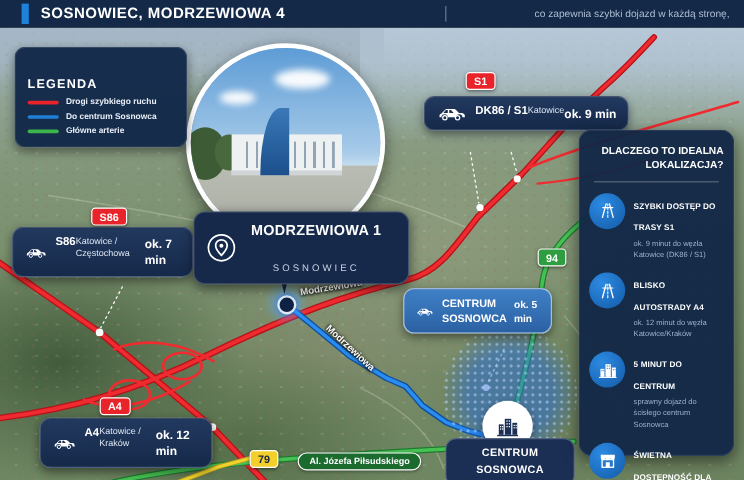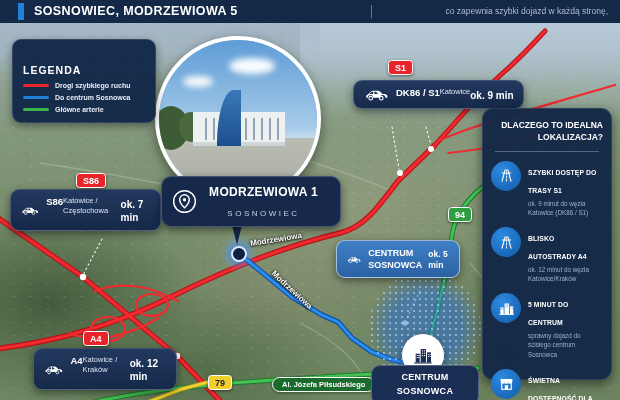--- a/index.html
+++ b/index.html
@@ -39,39 +39,39 @@
   .card .nm.ctr{text-align:center;}
   .card .rt{font-size:7.5px;color:#dce5f2;}
   .card .tm{font-size:10px;font-weight:bold;margin-top:2px;}
   .badge{position:absolute;z-index:32;font-size:9px;font-weight:bold;color:#fff;background:#e8232a;
     border:1.5px solid #fff;border-radius:3.5px;padding:1.5px 6px;box-shadow:0 1px 3px rgba(0,0,0,.5);}
   .badge.green{background:#2f9e41;}
   .badge.yellow{background:#f2cf2a;color:#15233d;}
   .street{position:absolute;z-index:12;color:#fff;font-size:8px;font-weight:bold;
     text-shadow:0 0 3px rgba(0,0,0,.95),0 1px 2px rgba(0,0,0,.9);white-space:nowrap;}
   .avenue{position:absolute;z-index:25;background:#1c6b2e;border:1.2px solid #fff;border-radius:9px;
-    color:#fff;font-size:7.5px;font-weight:bold;padding:2px 9px;white-space:nowrap;box-shadow:0 1px 3px rgba(0,0,0,.4);margin-left:24px;}
+    color:#fff;font-size:7.5px;font-weight:bold;padding:2px 9px;white-space:nowrap;box-shadow:0 1px 3px rgba(0,0,0,.4);}
   
   .photo{position:absolute;left:155px;top:13px;width:158px;height:158px;border-radius:50%;
     border:4px solid #fff;overflow:hidden;z-index:40;box-shadow:0 4px 12px rgba(0,0,0,.45);background:#8fb6dd;}
   .photo .sky{position:absolute;inset:0;background:linear-gradient(180deg,#5e9cd6 0%,#a7cbe9 55%,#c4dcef 62%);}
   .photo .cloud{position:absolute;background:#fff;border-radius:50%;filter:blur(3px);opacity:.95;}
   .photo .ground{position:absolute;left:0;bottom:0;width:100%;height:38%;background:linear-gradient(180deg,#b9bcb2,#a8aca1);}
   .photo .bldg{position:absolute;left:34px;bottom:52px;width:92px;height:34px;background:#eef1f2;
     box-shadow:inset 0 -4px 0 rgba(120,130,140,.25);}
   .photo .win{position:absolute;left:46px;bottom:58px;width:74px;height:22px;
     background:repeating-linear-gradient(90deg,rgba(70,100,130,.55) 0 2px,transparent 2px 8px);}
   .photo .tower{position:absolute;left:58px;bottom:52px;width:24px;height:56px;
     background:linear-gradient(180deg,#3a78b8,#1c4f8c);border-radius:70% 0 0 0/95% 0 0 0;}
   .photo .tree{position:absolute;background:#3d5c35;border-radius:50%;}
   .loc-card{position:absolute;left:161px;top:153px;width:158px;z-index:41;background:#16294b;
     border:1px solid rgba(255,255,255,.2);border-radius:10px;display:flex;align-items:center;gap:0;
     padding:8px 10px;box-shadow:0 3px 9px rgba(0,0,0,.5);}
   .loc-card .t1{font-size:12px;font-weight:bold;color:#fff;letter-spacing:.3px;}
-  .loc-card .t2{font-size:8px;color:#c6d2e3;letter-spacing:2.5px;text-align:center;margin-top:10px;}
+  .loc-card .t2{font-size:8px;color:#c6d2e3;letter-spacing:2.5px;text-align:center;margin-top:20px;}
   .tail{position:absolute;left:230px;top:194px;width:0;height:0;z-index:39;
     border-left:7px solid transparent;border-right:7px solid transparent;border-top:28px solid #16294b;}
   .pin-glow{position:absolute;left:219px;top:211px;width:38px;height:38px;border-radius:50%;z-index:10;
     background:radial-gradient(circle,rgba(90,170,255,.65),rgba(90,170,255,0) 70%);}
   .pin{position:absolute;left:231px;top:223px;width:12px;height:12px;border-radius:50%;z-index:26;
     background:#0e2246;border:2.5px solid #dfe9f6;box-shadow:0 0 6px rgba(40,120,255,.9);}
   
   .cir{position:absolute;left:369px;top:249px;width:112px;height:112px;border-radius:50%;z-index:8;
     background:
       radial-gradient(rgba(195,222,255,.55) 1px, transparent 1.4px),
@@ -381,18 +381,18 @@
         <span class="ptx">
           <span class="ptt">ŚWIETNA DOSTĘPNOŚĆ DLA BIZNESU</span>
           
         </span>
       </div>
     </div>
   </div>
 
   <div class="topbar">
     <span class="accent"></span>
-    <span class="title">SOSNOWIEC, MODRZEWIOWA 5</span>
+    <span class="title">SOSNOWIEC, MODRZEWIOWA 4</span>
     <span class="divider"></span>
     <span class="note">co zapewnia szybki dojazd w każdą stronę,</span>
   </div>
 
 </div>
 
 </body></html>

